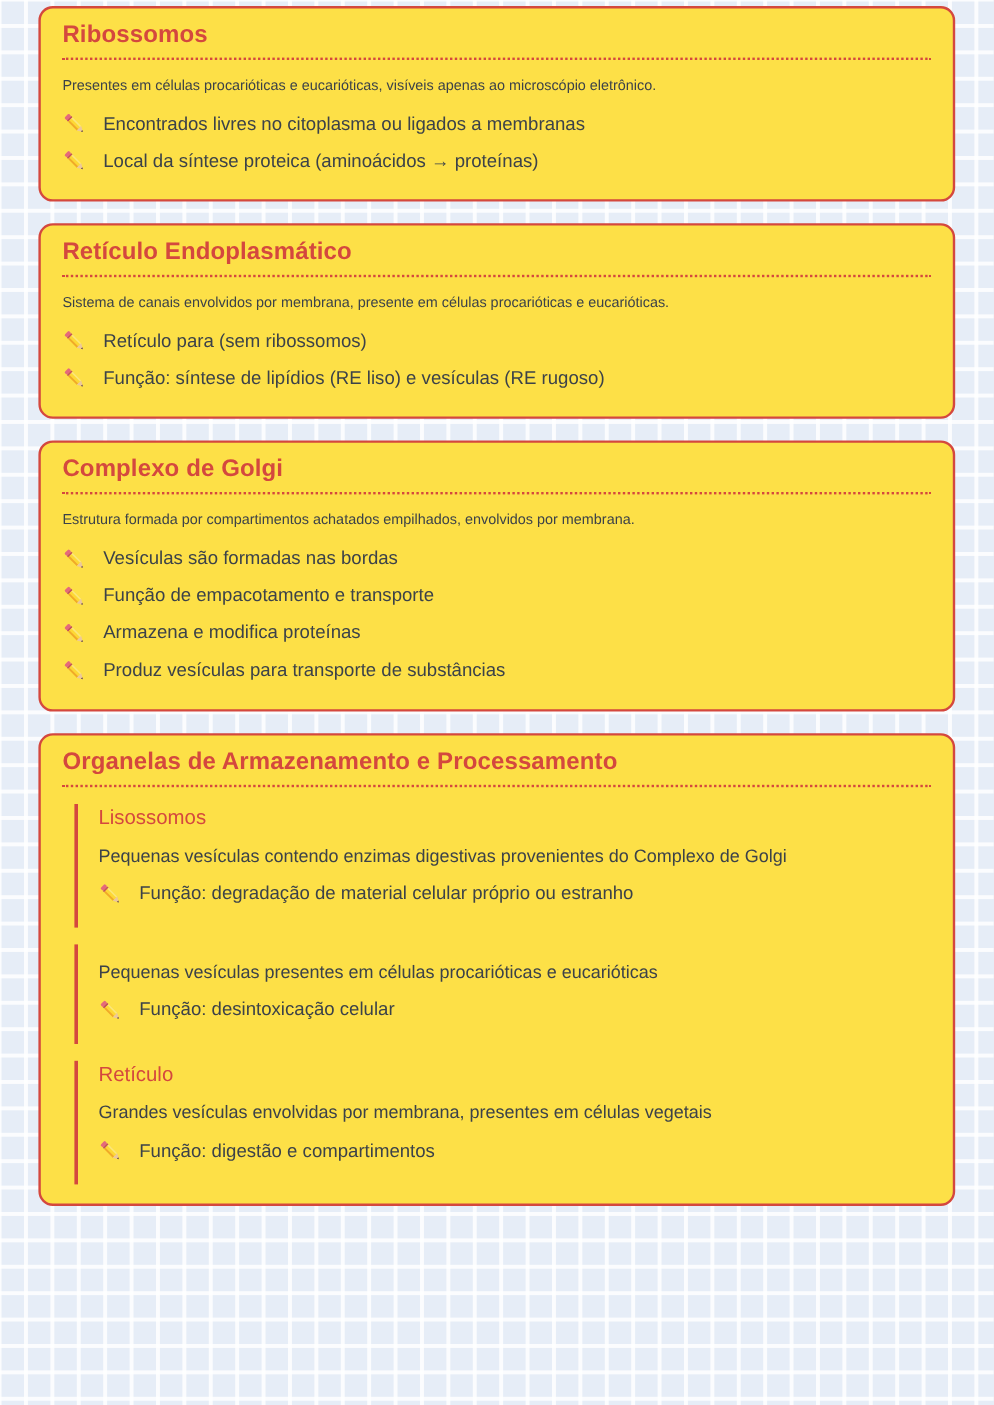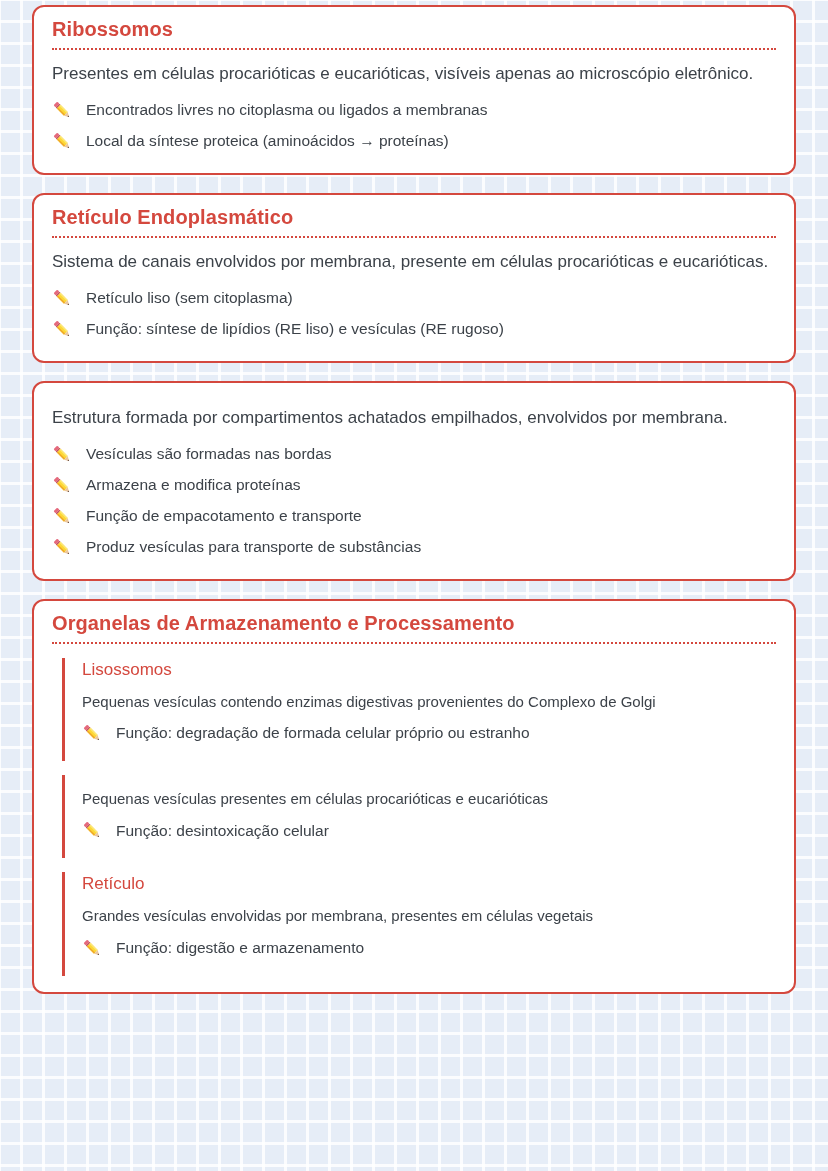--- a/index.html
+++ b/index.html
@@ -18,39 +18,39 @@
       linear-gradient(to bottom, rgba(255,255,255,0.85) 3px, transparent 3px);
     background-size: 22px 22px;
     background-position: -2px -2px;
   }
 
   .page {
     padding: 5px 32px 0 32px;
   }
 
   .card {
-    background: #ffffff;
+    background: #fde047;
     border: 2px solid #d4483e;
     border-radius: 12px;
     padding: 11px 18px 16px 18px;
     margin-bottom: 18px;
   }
 
   .card-title {
     color: #d4483e;
     font-size: 20px;
     font-weight: 700;
     letter-spacing: 0.1px;
     padding-bottom: 7px;
     border-bottom: 2px dotted #d4483e;
   }
 
   .card-desc {
     color: #3c4249;
-    font-size: 17px;
+    font-size: 12px;
     line-height: 1.35;
     margin-top: 13px;
   }
 
   .item-list {
     margin-top: 9px;
   }
 
   .list-item {
     display: flex;
@@ -132,39 +132,40 @@
               <g transform="rotate(45 12 12)">
                 <rect x="0.5" y="9" width="3.6" height="6" rx="1.2" fill="#e5697c"></rect>
                 <rect x="4" y="9" width="1.8" height="6" fill="#c2505f"></rect>
                 <rect x="5.8" y="9" width="11.6" height="6" fill="#fdd835"></rect>
                 <rect x="5.8" y="9" width="11.6" height="1.6" fill="#fbe77a"></rect>
                 <rect x="5.8" y="13.2" width="11.6" height="1.8" fill="#f0a929"></rect>
                 <polygon points="17.4,9 22.6,12 17.4,15" fill="#ecc79c"></polygon>
                 <polygon points="20.9,11 22.6,12 20.9,13" fill="#5d4037"></polygon>
               </g>
             </svg></span>
-          <span>Retículo liso (sem citoplasma)</span>
+          <span>Retículo para (sem ribossomos)</span>
         </div>
         <div class="list-item">
           <span class="pencil"><svg viewBox="0 0 24 24" width="21" height="21">
               <g transform="rotate(45 12 12)">
                 <rect x="0.5" y="9" width="3.6" height="6" rx="1.2" fill="#e5697c"></rect>
                 <rect x="4" y="9" width="1.8" height="6" fill="#c2505f"></rect>
                 <rect x="5.8" y="9" width="11.6" height="6" fill="#fdd835"></rect>
                 <rect x="5.8" y="9" width="11.6" height="1.6" fill="#fbe77a"></rect>
                 <rect x="5.8" y="13.2" width="11.6" height="1.8" fill="#f0a929"></rect>
                 <polygon points="17.4,9 22.6,12 17.4,15" fill="#ecc79c"></polygon>
                 <polygon points="20.9,11 22.6,12 20.9,13" fill="#5d4037"></polygon>
               </g>
             </svg></span>
           <span>Função: síntese de lipídios (RE liso) e vesículas (RE rugoso)</span>
         </div>
       </div>
     </section>
     <section class="card">
+      <h2 class="card-title">Complexo de Golgi</h2>
       <p class="card-desc">Estrutura formada por compartimentos achatados empilhados, envolvidos por membrana.</p>
       <div class="item-list">
         <div class="list-item">
           <span class="pencil"><svg viewBox="0 0 24 24" width="21" height="21">
               <g transform="rotate(45 12 12)">
                 <rect x="0.5" y="9" width="3.6" height="6" rx="1.2" fill="#e5697c"></rect>
                 <rect x="4" y="9" width="1.8" height="6" fill="#c2505f"></rect>
                 <rect x="5.8" y="9" width="11.6" height="6" fill="#fdd835"></rect>
                 <rect x="5.8" y="9" width="11.6" height="1.6" fill="#fbe77a"></rect>
                 <rect x="5.8" y="13.2" width="11.6" height="1.8" fill="#f0a929"></rect>
@@ -179,35 +180,35 @@
               <g transform="rotate(45 12 12)">
                 <rect x="0.5" y="9" width="3.6" height="6" rx="1.2" fill="#e5697c"></rect>
                 <rect x="4" y="9" width="1.8" height="6" fill="#c2505f"></rect>
                 <rect x="5.8" y="9" width="11.6" height="6" fill="#fdd835"></rect>
                 <rect x="5.8" y="9" width="11.6" height="1.6" fill="#fbe77a"></rect>
                 <rect x="5.8" y="13.2" width="11.6" height="1.8" fill="#f0a929"></rect>
                 <polygon points="17.4,9 22.6,12 17.4,15" fill="#ecc79c"></polygon>
                 <polygon points="20.9,11 22.6,12 20.9,13" fill="#5d4037"></polygon>
               </g>
             </svg></span>
+          <span>Função de empacotamento e transporte</span>
+        </div>
+        <div class="list-item">
+          <span class="pencil"><svg viewBox="0 0 24 24" width="21" height="21">
+              <g transform="rotate(45 12 12)">
+                <rect x="0.5" y="9" width="3.6" height="6" rx="1.2" fill="#e5697c"></rect>
+                <rect x="4" y="9" width="1.8" height="6" fill="#c2505f"></rect>
+                <rect x="5.8" y="9" width="11.6" height="6" fill="#fdd835"></rect>
+                <rect x="5.8" y="9" width="11.6" height="1.6" fill="#fbe77a"></rect>
+                <rect x="5.8" y="13.2" width="11.6" height="1.8" fill="#f0a929"></rect>
+                <polygon points="17.4,9 22.6,12 17.4,15" fill="#ecc79c"></polygon>
+                <polygon points="20.9,11 22.6,12 20.9,13" fill="#5d4037"></polygon>
+              </g>
+            </svg></span>
           <span>Armazena e modifica proteínas</span>
-        </div>
-        <div class="list-item">
-          <span class="pencil"><svg viewBox="0 0 24 24" width="21" height="21">
-              <g transform="rotate(45 12 12)">
-                <rect x="0.5" y="9" width="3.6" height="6" rx="1.2" fill="#e5697c"></rect>
-                <rect x="4" y="9" width="1.8" height="6" fill="#c2505f"></rect>
-                <rect x="5.8" y="9" width="11.6" height="6" fill="#fdd835"></rect>
-                <rect x="5.8" y="9" width="11.6" height="1.6" fill="#fbe77a"></rect>
-                <rect x="5.8" y="13.2" width="11.6" height="1.8" fill="#f0a929"></rect>
-                <polygon points="17.4,9 22.6,12 17.4,15" fill="#ecc79c"></polygon>
-                <polygon points="20.9,11 22.6,12 20.9,13" fill="#5d4037"></polygon>
-              </g>
-            </svg></span>
-          <span>Função de empacotamento e transporte</span>
         </div>
         <div class="list-item">
           <span class="pencil"><svg viewBox="0 0 24 24" width="21" height="21">
               <g transform="rotate(45 12 12)">
                 <rect x="0.5" y="9" width="3.6" height="6" rx="1.2" fill="#e5697c"></rect>
                 <rect x="4" y="9" width="1.8" height="6" fill="#c2505f"></rect>
                 <rect x="5.8" y="9" width="11.6" height="6" fill="#fdd835"></rect>
                 <rect x="5.8" y="9" width="11.6" height="1.6" fill="#fbe77a"></rect>
                 <rect x="5.8" y="13.2" width="11.6" height="1.8" fill="#f0a929"></rect>
                 <polygon points="17.4,9 22.6,12 17.4,15" fill="#ecc79c"></polygon>
@@ -229,21 +230,21 @@
                 <g transform="rotate(45 12 12)">
                   <rect x="0.5" y="9" width="3.6" height="6" rx="1.2" fill="#e5697c"></rect>
                   <rect x="4" y="9" width="1.8" height="6" fill="#c2505f"></rect>
                   <rect x="5.8" y="9" width="11.6" height="6" fill="#fdd835"></rect>
                   <rect x="5.8" y="9" width="11.6" height="1.6" fill="#fbe77a"></rect>
                   <rect x="5.8" y="13.2" width="11.6" height="1.8" fill="#f0a929"></rect>
                   <polygon points="17.4,9 22.6,12 17.4,15" fill="#ecc79c"></polygon>
                   <polygon points="20.9,11 22.6,12 20.9,13" fill="#5d4037"></polygon>
                 </g>
               </svg></span>
-            <span>Função: degradação de formada celular próprio ou estranho</span>
+            <span>Função: degradação de material celular próprio ou estranho</span>
           </div>
         </div>
       </div>
       <div class="subsection">
         <p class="sub-desc">Pequenas vesículas presentes em células procarióticas e eucarióticas</p>
         <div class="item-list">
           <div class="list-item">
             <span class="pencil"><svg viewBox="0 0 24 24" width="21" height="21">
                 <g transform="rotate(45 12 12)">
                   <rect x="0.5" y="9" width="3.6" height="6" rx="1.2" fill="#e5697c"></rect>
@@ -268,18 +269,18 @@
                 <g transform="rotate(45 12 12)">
                   <rect x="0.5" y="9" width="3.6" height="6" rx="1.2" fill="#e5697c"></rect>
                   <rect x="4" y="9" width="1.8" height="6" fill="#c2505f"></rect>
                   <rect x="5.8" y="9" width="11.6" height="6" fill="#fdd835"></rect>
                   <rect x="5.8" y="9" width="11.6" height="1.6" fill="#fbe77a"></rect>
                   <rect x="5.8" y="13.2" width="11.6" height="1.8" fill="#f0a929"></rect>
                   <polygon points="17.4,9 22.6,12 17.4,15" fill="#ecc79c"></polygon>
                   <polygon points="20.9,11 22.6,12 20.9,13" fill="#5d4037"></polygon>
                 </g>
               </svg></span>
-            <span>Função: digestão e armazenamento</span>
+            <span>Função: digestão e compartimentos</span>
           </div>
         </div>
       </div>
     </section>
   </main>
 
 </body></html>

